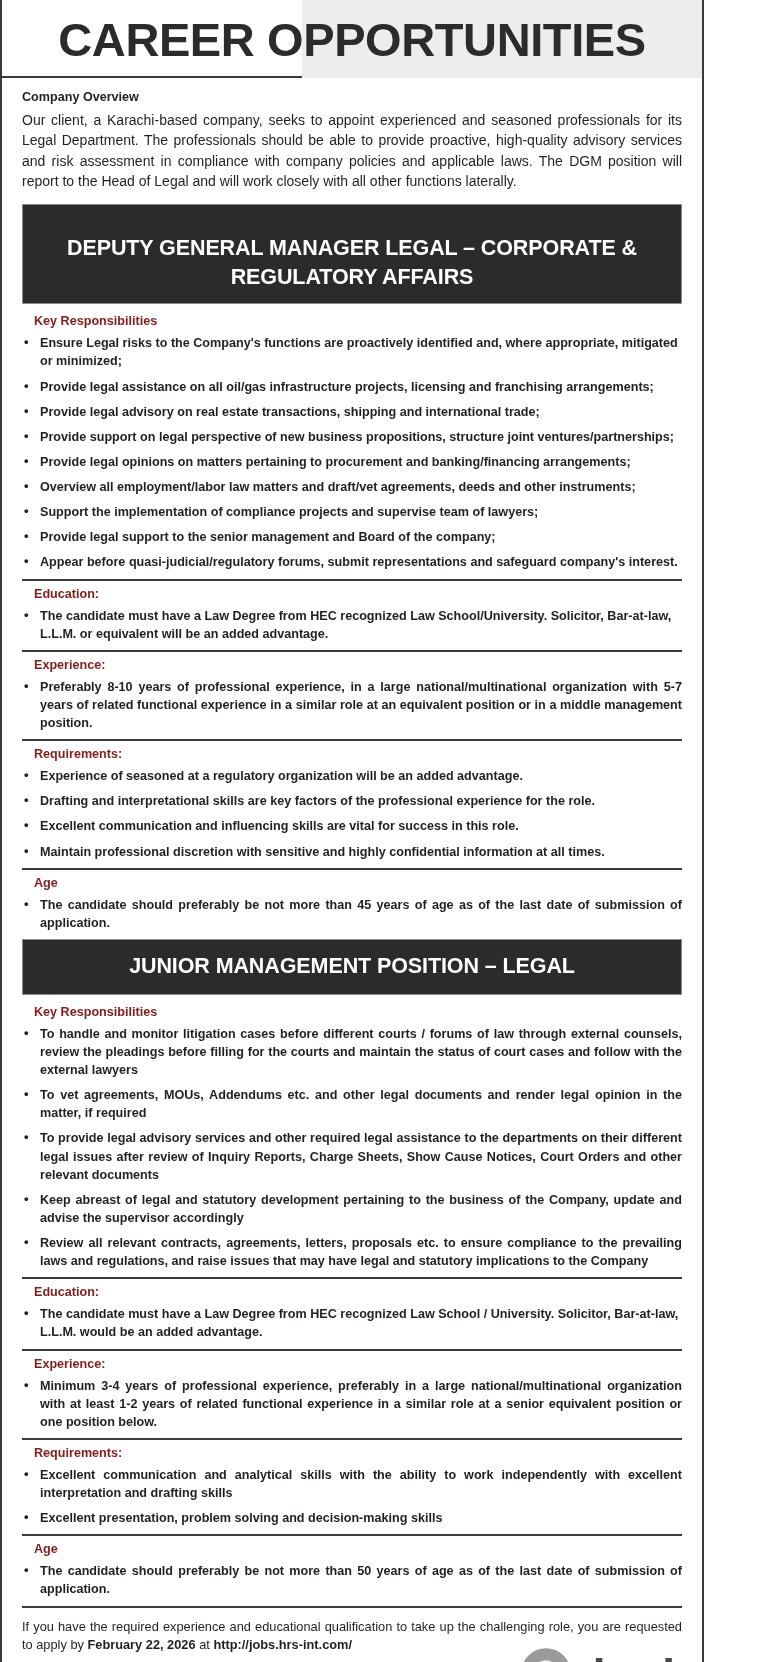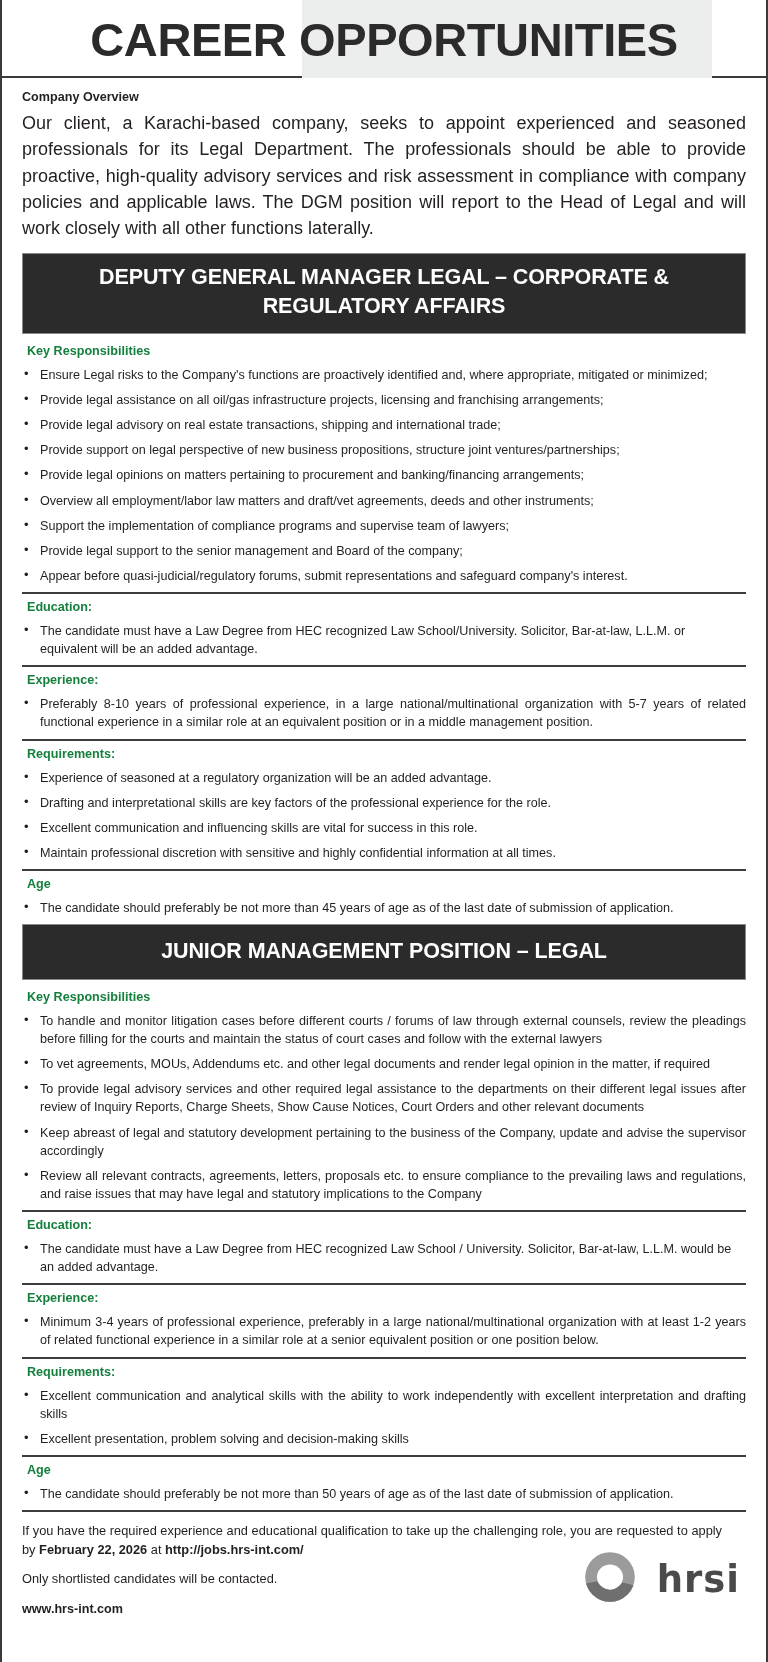--- a/index.html
+++ b/index.html
@@ -6,21 +6,21 @@
   html, body {
     margin: 0;
     padding: 0;
     background: #ffffff;
   }
   body {
     font-family: "Liberation Sans", sans-serif;
     color: #231f20;
   }
   .page {
-    width: 768px;
+    width: 704px;
     height: 1662px;
     position: relative;
     background: #ffffff;
     overflow: hidden;
     border-left: 2px solid #3a3a3a;
     border-right: 2px solid #3a3a3a;
   }
   
   .masthead {
     position: relative;
@@ -52,50 +52,51 @@
   .content {
     padding: 10px 20px 0 20px;
   }
   .overview-title {
     font-size: 12.6px;
     font-weight: bold;
     color: #231f20;
     margin: 2px 0 6px 0;
   }
   .overview-body {
-    font-size: 18px;
+    font-size: 14px;
     line-height: 1.46;
     text-align: justify;
     margin: 4px 0 12px 0;
   }
   
   .jobbar {
     background: #2b2b2b;
     color: #ffffff;
     text-align: center;
     font-weight: bold;
     font-size: 21.5px;
     line-height: 1.34;
     padding: 12px 20px 13px 20px;
     margin: 0 0 10px 0;
     border: 1px solid #8a8a8a;
     letter-spacing: -0.1px;
   }
-  .jobbar.two-line { padding: 9px 28px 12px 28px; }
+  .jobbar.two-line { padding: 29px 28px 12px 28px; }
   
   .sec-label {
     font-size: 12.6px;
     font-weight: bold;
-    margin: 5px 0 6px 5px;
-    color: #15803d;
+    margin: 5px 0 6px 12px;
+    color: #7f1d1d;
   }
   ul.bullets {
     list-style: none;
-    margin: 8px 0 4px 0;
+    margin: 0 0 4px 0;
     padding: 0;
+    font-weight: bold;
   }
   ul.bullets > li {
     position: relative;
     padding-left: 18px;
     font-size: 12.6px;
     line-height: 1.44;
     margin-bottom: 7px;
     color: #231f20;
   }
   ul.bullets > li::before {
@@ -173,21 +174,21 @@
       <div class="jobbar two-line">DEPUTY GENERAL MANAGER LEGAL – CORPORATE &amp; REGULATORY AFFAIRS</div>
 
       <div class="sec-label">Key Responsibilities</div>
       <ul class="bullets">
         <li>Ensure Legal risks to the Company's functions are proactively identified and, where appropriate, mitigated or minimized;</li>
         <li>Provide legal assistance on all oil/gas infrastructure projects, licensing and franchising arrangements;</li>
         <li>Provide legal advisory on real estate transactions, shipping and international trade;</li>
         <li>Provide support on legal perspective of new business propositions, structure joint ventures/partnerships;</li>
         <li>Provide legal opinions on matters pertaining to procurement and banking/financing arrangements;</li>
         <li>Overview all employment/labor law matters and draft/vet agreements, deeds and other instruments;</li>
-        <li>Support the implementation of compliance programs and supervise team of lawyers;</li>
+        <li>Support the implementation of compliance projects and supervise team of lawyers;</li>
         <li>Provide legal support to the senior management and Board of the company;</li>
         <li>Appear before quasi-judicial/regulatory forums, submit representations and safeguard company's interest.</li>
       </ul>
 
       <hr class="rule">
       <div class="sec-label">Education:</div>
       <ul class="bullets">
         <li>The candidate must have a Law Degree from HEC recognized Law School/University. Solicitor, Bar-at-law, L.L.M. or equivalent will be an added advantage.</li>
       </ul>
 

